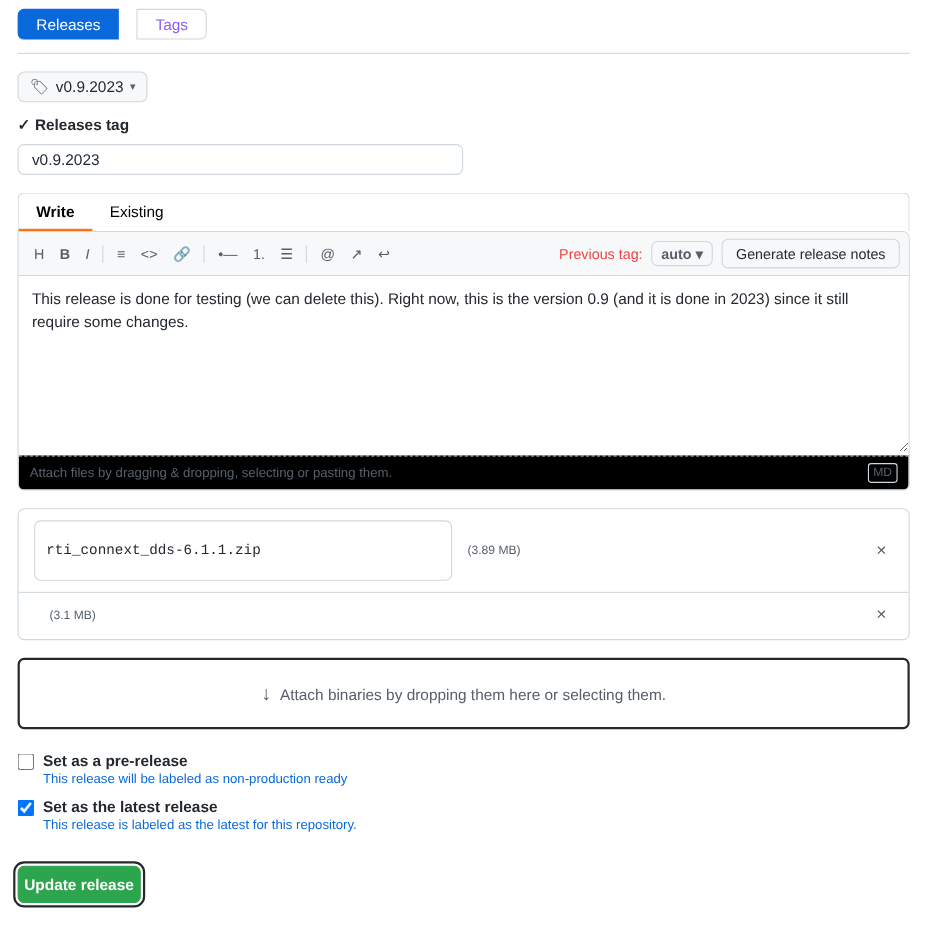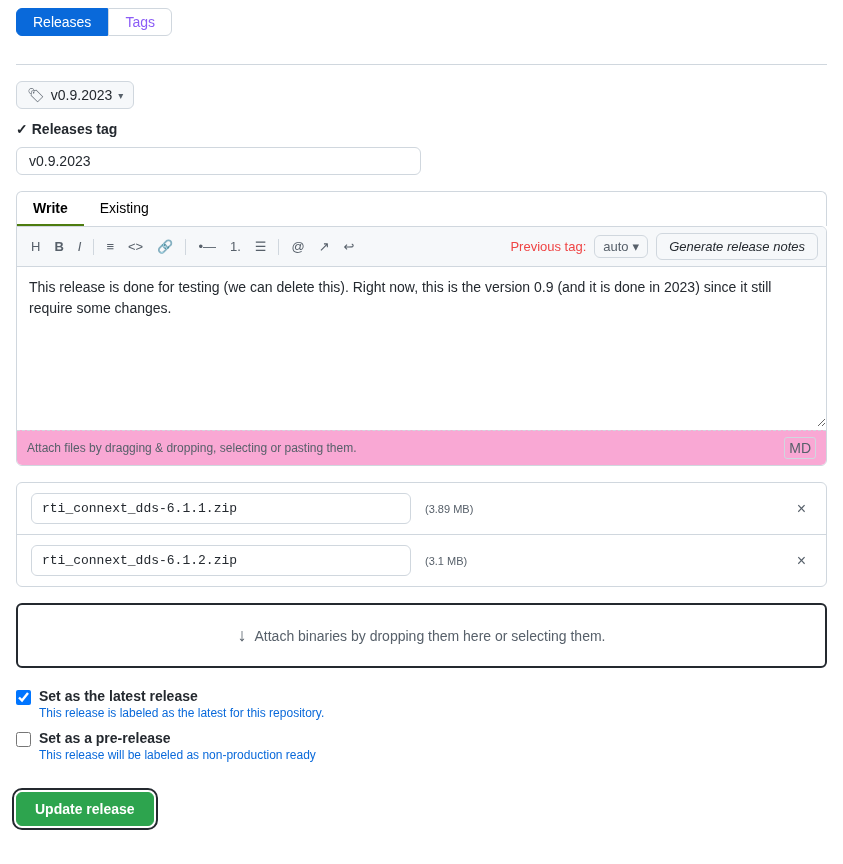--- a/index.html
+++ b/index.html
@@ -7,23 +7,23 @@
       font-family: -apple-system, BlinkMacSystemFont, "Segoe UI", Helvetica, Arial, sans-serif;
       font-size: 14px;
       color: #24292f;
       background: #fff;
       padding: 8px 16px;
     }
 
     
     .header-tabs {
       display: flex;
-      gap: 0;
+      gap: 16px;
       margin-bottom: 16px;
-      padding-bottom: 28px;
+      padding-bottom: 12px;
       border-bottom: 1px solid #d0d7de;
     }
     .tab-btn {
       padding: 5px 16px;
       border: 1px solid #d0d7de;
       background: #fff;
       cursor: pointer;
       font-size: 14px;
       font-weight: 500;
     }
@@ -99,21 +99,21 @@
       padding: 8px 16px;
       cursor: pointer;
       font-size: 14px;
       border-bottom: 2px solid transparent;
       background: none;
       border-top: none;
       border-left: none;
       border-right: none;
     }
     .editor-tab.active {
-      border-bottom: 2px solid #4d7c0f;
+      border-bottom: 2px solid #f97316;
       font-weight: 600;
     }
 
     
     .editor-wrapper {
       border: 1px solid #d0d7de;
       border-radius: 0 6px 6px 6px;
       overflow: hidden;
     }
     .toolbar-btn {
@@ -151,31 +151,31 @@
     .prev-tag-select {
       border: 1px solid #d0d7de;
       border-radius: 6px;
       padding: 3px 8px;
       font-size: 13px;
       background: #f6f8fa;
       cursor: pointer;
       display: flex;
       align-items: center;
       gap: 4px;
+      font-weight: bold;
     }
     .gen-notes-btn {
       padding: 5px 12px;
       background: #f6f8fa;
       border: 1px solid #d0d7de;
       border-radius: 6px;
       font-size: 13px;
       cursor: pointer;
       color: #24292f;
       font-weight: 500;
-      font-style: italic;
     }
 
     
     .editor-textarea {
       width: 100%;
       min-height: 160px;
       padding: 10px 12px;
       border: none;
       resize: vertical;
       font-family: inherit;
@@ -188,30 +188,30 @@
 
     
     .attach-footer {
       display: flex;
       align-items: center;
       justify-content: space-between;
       padding: 6px 10px;
       border-top: 1px dashed #d0d7de;
       color: #57606a;
       font-size: 12px;
-      background: #f9a8d4;
+      background: #000000;
     }
     .md-icon {
       display: inline-flex;
       align-items: center;
       gap: 2px;
       border: 1px solid #d0d7de;
       border-radius: 3px;
       padding: 2px 4px;
-      font-size: 14px;
+      font-size: 11px;
       color: #57606a;
     }
 
     
     .attachments-section {
       border: 1px solid #d0d7de;
       border-radius: 6px;
       margin-top: 16px;
       overflow: hidden;
     }
@@ -225,21 +225,21 @@
       border-bottom: none;
     }
     .attachment-name {
       font-family: "SFMono-Regular", Consolas, "Liberation Mono", Menlo, monospace;
       font-size: 13px;
       color: #24292f;
       flex: 0 0 380px;
       background: #fff;
       border: 1px solid #d0d7de;
       border-radius: 6px;
-      padding: 7px 10px;
+      padding: 19px 10px;
     }
     .attachment-size {
       margin-left: 14px;
       color: #57606a;
       font-size: 11px;
       flex: 1;
     }
     .remove-btn {
       background: none;
       border: none;
@@ -290,21 +290,21 @@
     }
     .checkbox-desc {
       font-size: 12px;
       color: #0969da;
       margin-top: 2px;
     }
 
     
     .update-release-btn {
       margin-top: 20px;
-      padding: 8px 18px;
+      padding: 8px 5px;
       background: #2da44e;
       color: #fff;
       border: 1px solid #2da44e;
       border-radius: 6px;
       font-size: 14px;
       font-weight: 600;
       cursor: pointer;
       outline: 2px solid #24292f;
       outline-offset: 2px;
     }
@@ -403,47 +403,46 @@
 </div>
 
 
 <div class="attachments-section">
   <div class="attachment-row">
     <span class="attachment-name">rti_connext_dds-6.1.1.zip</span>
     <span class="attachment-size">(3.89 MB)</span>
     <button class="remove-btn">×</button>
   </div>
   <div class="attachment-row">
-    <span class="attachment-name">rti_connext_dds-6.1.2.zip</span>
     <span class="attachment-size">(3.1 MB)</span>
     <button class="remove-btn">×</button>
   </div>
 </div>
 
 
 <div class="drop-zone">
   <span class="drop-arrow">↓</span>
   <span>Attach binaries by dropping them here or selecting them.</span>
 </div>
 
 
 <div class="checkboxes-section">
+  <div class="checkbox-item">
+    <input type="checkbox" id="pre-release" style="">
+    <div>
+      <div class="checkbox-label">Set as a pre-release</div>
+      <div class="checkbox-desc">This release will be labeled as non-production ready</div>
+    </div>
+  </div>
   <div class="checkbox-item">
     <input type="checkbox" id="latest-release" checked="" style="">
     <div>
       <div class="checkbox-label">Set as the latest release</div>
       <div class="checkbox-desc">This release is labeled as the latest for this repository.</div>
     </div>
   </div>
-  <div class="checkbox-item">
-    <input type="checkbox" id="pre-release" style="">
-    <div>
-      <div class="checkbox-label">Set as a pre-release</div>
-      <div class="checkbox-desc">This release will be labeled as non-production ready</div>
-    </div>
-  </div>
 </div>
 
 
 <button class="update-release-btn">Update release</button>
 
 
 
 
 </body></html>

